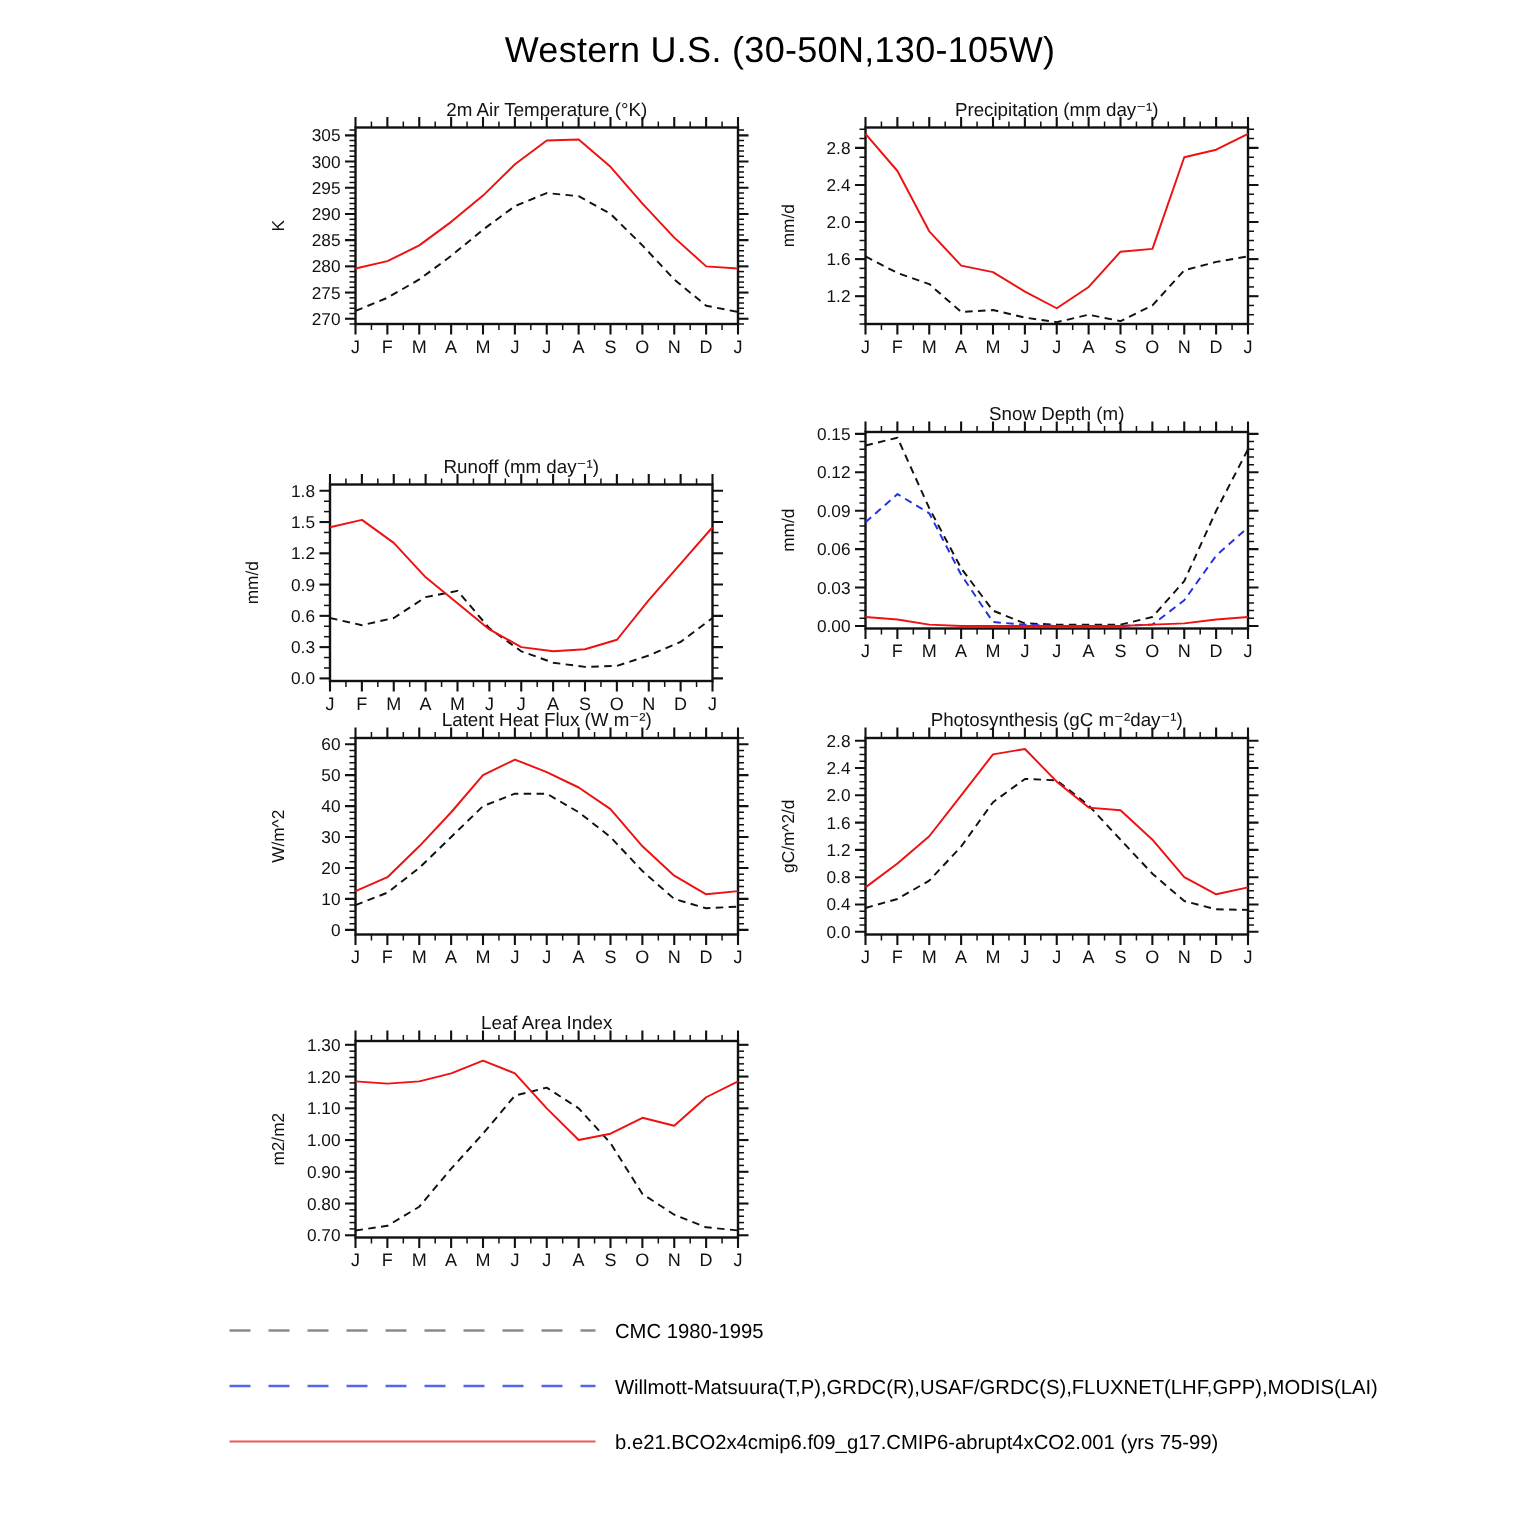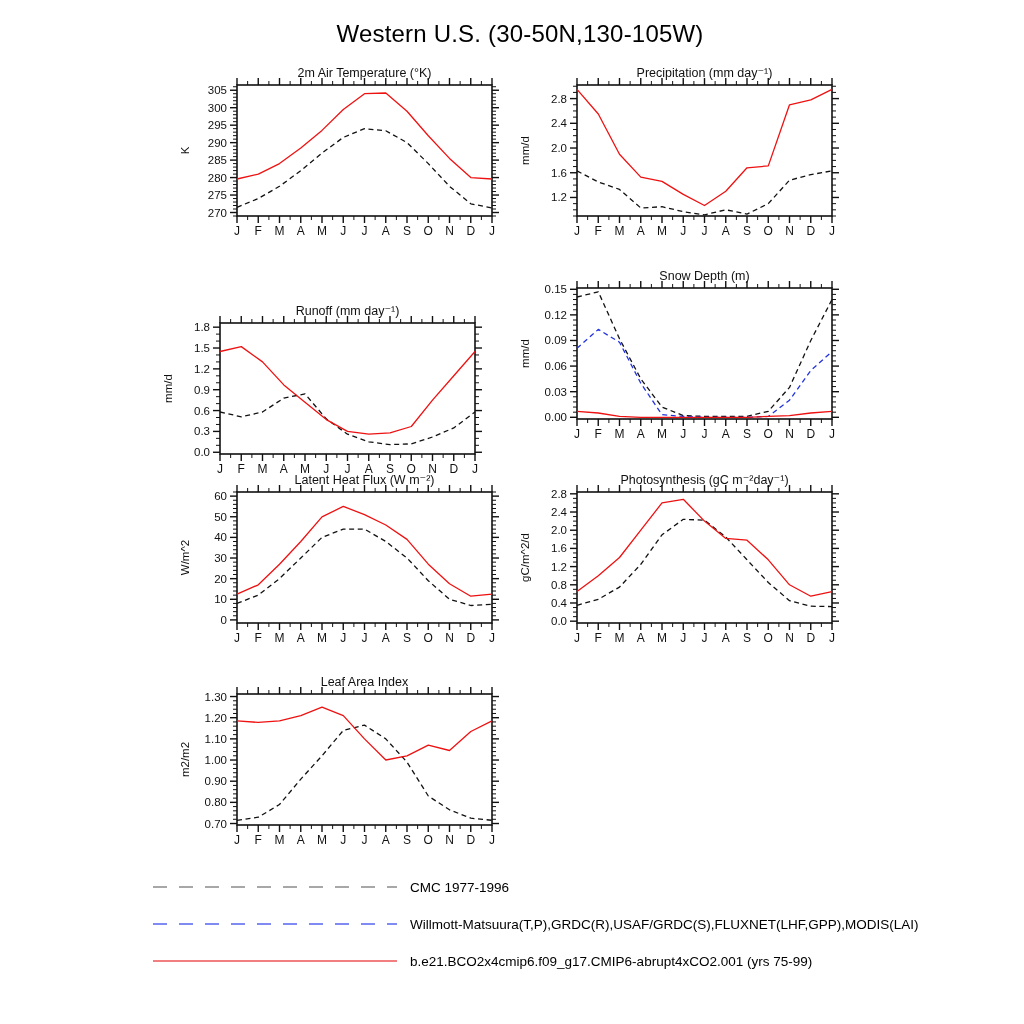--- a/index.html
+++ b/index.html
@@ -959,21 +959,21 @@
         <polyline points="88.0,150.3 109.3,147.2 130.5,134.5 151.8,109.1 173.0,85.8 194.3,60.4 215.5,55.1 236.8,68.9 258.0,92.1 279.3,126.0 300.5,139.8 321.8,148.2 343.0,150.3" fill="none" stroke="#111111" stroke-width="1.3" stroke-linejoin="round" stroke-dasharray="5,3.6"></polyline>
         <polyline points="88.0,50.9 109.3,52.4 130.5,50.9 151.8,45.6 173.0,37.1 194.3,45.6 215.5,68.9 236.8,90.0 258.0,85.8 279.3,75.2 300.5,80.5 321.8,61.5 343.0,50.9" fill="none" stroke="#ee1111" stroke-width="1.3" stroke-linejoin="round"></polyline>
       </svg></div>
   </div>
 
 <div id="legend">
   <div class="legend-row">
     <svg class="legend-sample" width="246" height="14">
       <line class="dash-long" x1="1" y1="7" x2="245" y2="7" stroke="#8a8a8a"></line>
     </svg>
-    <span class="legend-label">CMC 1977-1996</span>
+    <span class="legend-label">CMC 1980-1995</span>
   </div>
   <div class="legend-row">
     <svg class="legend-sample" width="246" height="14">
       <line class="dash-long" x1="1" y1="7" x2="245" y2="7" stroke="#5566ee"></line>
     </svg>
     <span class="legend-label">Willmott-Matsuura(T,P),GRDC(R),USAF/GRDC(S),FLUXNET(LHF,GPP),MODIS(LAI)</span>
   </div>
   <div class="legend-row">
     <svg class="legend-sample" width="246" height="14">
       <line class="solid-thin" x1="1" y1="7" x2="245" y2="7" stroke="#ee5555"></line>

